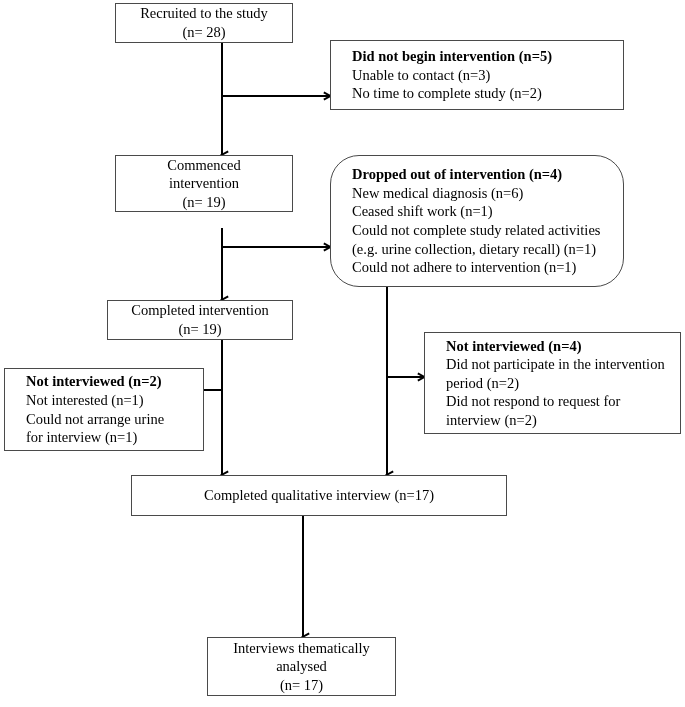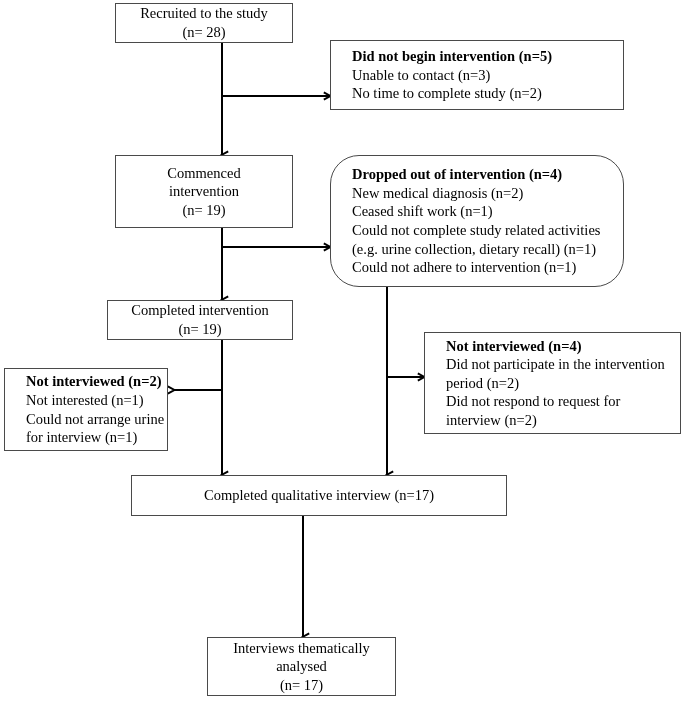--- a/index.html
+++ b/index.html
@@ -96,49 +96,49 @@
     <span class="ln">Recruited  to the study</span>
     <span class="ln">(n= 28)</span>
   </div>
 
   <div class="box left" style="left:330px; top:40px; width:294px; height:70px;">
     <span class="ln hd">Did not begin intervention (n=5)</span>
     <span class="ln">Unable to contact (n=3)</span>
     <span class="ln">No time to complete study (n=2)</span>
   </div>
 
-  <div class="box center" style="left:115px; top:155px; width:178px; height:73px;">
+  <div class="box center" style="left:115px; top:155px; width:178px; height:57px;">
     <span class="ln">Commenced</span>
     <span class="ln">intervention</span>
     <span class="ln">(n= 19)</span>
   </div>
 
   <div class="box left" style="left:330px; top:155px; width:294px; height:132px;border-radius:29px;">
     <span class="ln hd">Dropped out of intervention (n=4)</span>
-    <span class="ln">New medical diagnosis (n=2)</span>
+    <span class="ln">New medical diagnosis (n=6)</span>
     <span class="ln">Ceased shift work (n=1)</span>
     <span class="ln">Could not complete study related activities</span>
     <span class="ln">(e.g. urine collection, dietary recall) (n=1)</span>
     <span class="ln">Could not adhere to intervention (n=1)</span>
   </div>
 
   <div class="box center" style="left:107px; top:300px; width:186px; height:40px;">
     <span class="ln">Completed intervention</span>
     <span class="ln">(n= 19)</span>
   </div>
 
   <div class="box left" style="left:424px; top:332px; width:257px; height:102px;">
     <span class="ln hd">Not interviewed (n=4)</span>
     <span class="ln">Did not participate in the intervention</span>
     <span class="ln">period (n=2)</span>
     <span class="ln">Did not respond to request for</span>
     <span class="ln">interview (n=2)</span>
   </div>
 
-  <div class="box left" style="left:4px; top:368px; width:164px; height:83px;">
+  <div class="box left" style="left:4px; top:368px; width:200px; height:83px;">
     <span class="ln hd">Not interviewed (n=2)</span>
     <span class="ln">Not interested (n=1)</span>
     <span class="ln">Could not arrange urine</span>
     <span class="ln">for interview (n=1)</span>
   </div>
 
   <div class="box center" style="left:131px; top:475px; width:376px; height:41px;">
     <span class="ln">Completed qualitative interview (n=17)</span>
   </div>
 

